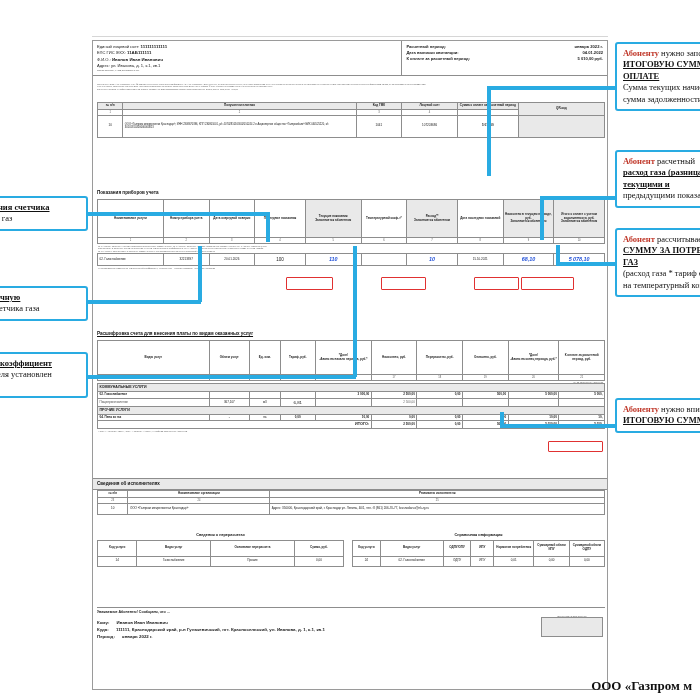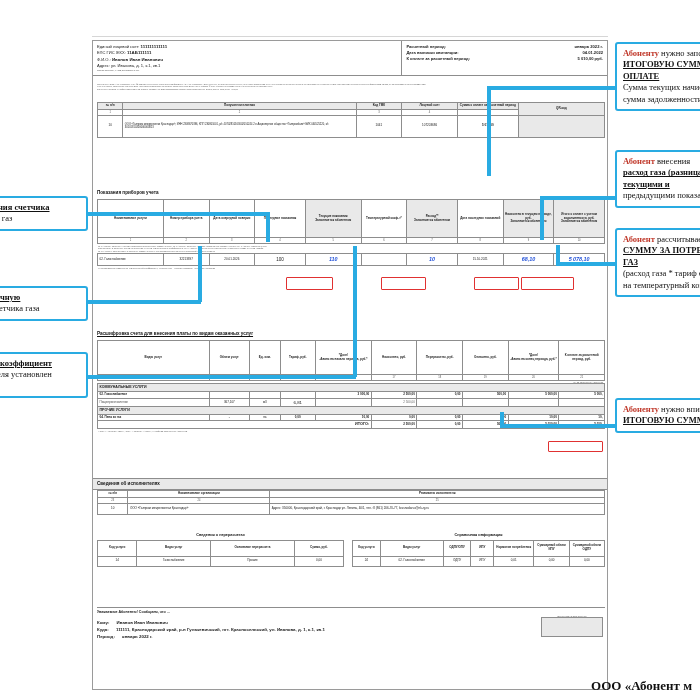--- a/index.html
+++ b/index.html
@@ -496,21 +496,21 @@
   <div class="connector conn-v" style="left:353px;top:246px;height:131px;"></div>
 
   <div class="callout r" style="left:615px;top:42px;width:150px;">
     <div><span class="who">Абоненту</span><span> нужно заполнить</span></div>
     <div class="u">ИТОГОВУЮ СУММУ К ОПЛАТЕ</div>
     <div>Сумма текущих начислений +</div>
     <div>сумма задолженности</div>
   </div>
 
   <div class="callout r" style="left:615px;top:150px;width:150px;">
-    <div><span class="who">Абонент</span><span> внесения</span></div>
+    <div><span class="who">Абонент</span><span> расчетный</span></div>
     <div><span class="u">расход газа (разница между текущими и</span></div>
     <div>предыдущими показаниями)</div>
   </div>
 
   <div class="callout r" style="left:615px;top:228px;width:150px;">
     <div><span class="who">Абонент</span><span> рассчитывает</span></div>
     <div class="u">СУММУ ЗА ПОТРЕБЛЕННЫЙ ГАЗ</div>
     <div>(расход газа * тариф с учетом</div>
     <div>на температурный коэффициент)</div>
   </div>
@@ -529,14 +529,14 @@
     <div><span class="u">Заполняется вручную</span></div>
     <div>по показаниям счетчика газа</div>
   </div>
 
   <div class="callout" style="left:-72px;top:352px;width:160px;">
     <div><span class="u">Температурный коэффициент</span></div>
     <div>(если у потребителя установлен</div>
     <div>счетчик без ТК)</div>
   </div>
 
-  <div class="brand">ООО «Абонент м</div>
+  <div class="brand">ООО «Газпром м</div>
 </div>
 
 </body></html>

